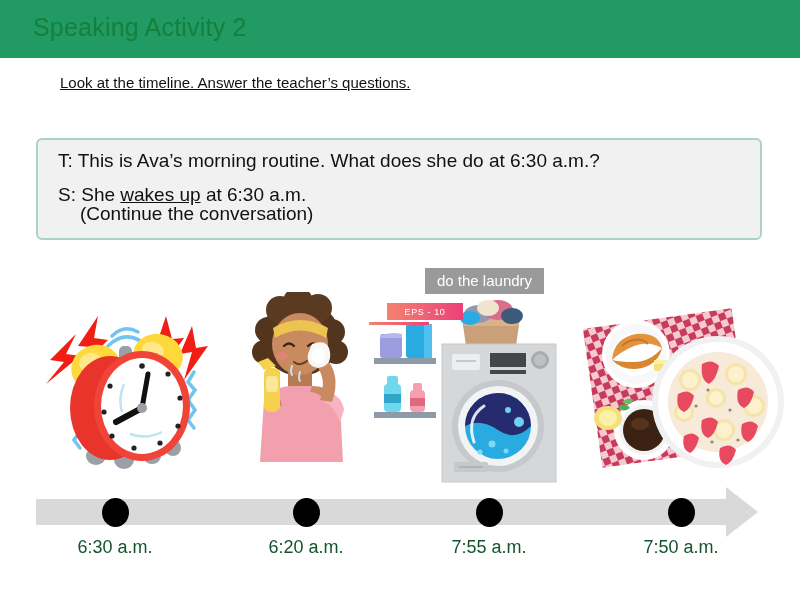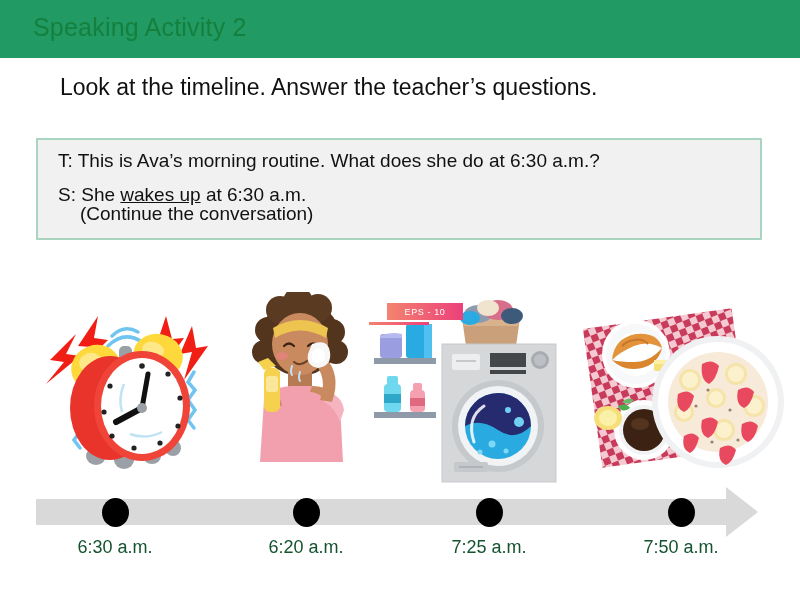--- a/index.html
+++ b/index.html
@@ -24,31 +24,32 @@
   .header-title {
     position: absolute; left: 33px; top: 13px;
     font-size: 25px; color: #15803d;
     letter-spacing: .2px;
     white-space: nowrap;
   }
 
   
   .instruction {
     position: absolute; left: 60px; top: 74px;
-    font-size: 23px; color: #111111;
-    white-space: nowrap;
+    font-size: 15px; color: #111111;
+    white-space: nowrap;
+    text-decoration: underline;
   }
 
   
   .dialogue-box {
     position: absolute; left: 36px; top: 138px;
     width: 726px; height: 102px;
     background: #f1f1f1;
     border: 2px solid #a9d4c0;
-    border-radius: 1px;
+    border-radius: 6px;
     box-sizing: border-box;
   }
   .dialogue-line {
     position: absolute; left: 20px;
     font-size: 19px; color: #111111;
     white-space: nowrap;
   }
   .dl1 { top: 10px; }
   .dl2 { top: 36px; margin-top: 8px; }
   .dl3 { top: 63px; left: 42px; }
@@ -223,20 +224,21 @@
 
       <rect x="36" y="76" width="16" height="44" rx="6" fill="#f5d14e"></rect>
       <path d="M36 78 L30 70 L40 66 L48 74 Z" fill="#f5d14e"></path>
       <rect x="38" y="84" width="12" height="16" rx="3" fill="#fae79a"></rect>
 
       <path d="M84 94 Q98 94 106 102 L98 108 Q90 100 82 100 Z" fill="#c98a5f"></path>
     </svg>
   </div>
 
   <div class="illus" id="laundry-scene">
+    <div class="laundry-badge">do the laundry</div>
     <div class="eps-badge">EPS - 10</div>
     <div class="eps-underline"></div>
     <svg width="215" height="190" viewBox="0 0 215 190">
 
       <rect x="8" y="62" width="62" height="6" fill="#8f9aa8"></rect>
       <rect x="14" y="38" width="22" height="24" rx="3" fill="#9a9ee0"></rect>
       <path d="M14 40 q10 -5 22 -2 v4 h-22 z" fill="#b6b9ef"></path>
       <rect x="40" y="28" width="26" height="34" rx="3" fill="#29abe2"></rect>
       <rect x="58" y="28" width="8" height="34" fill="#4fc0ef"></rect>
 
@@ -356,16 +358,16 @@
   <div class="timeline-bar"></div>
   <div class="timeline-arrow"></div>
 
   <div class="tl-dot" style="left:102px"></div>
   <div class="tl-dot" style="left:293px"></div>
   <div class="tl-dot" style="left:476px"></div>
   <div class="tl-dot" style="left:668px"></div>
 
   <div class="tl-label" style="left:115px">6:30 a.m.</div>
   <div class="tl-label" style="left:306px">6:20 a.m.</div>
-  <div class="tl-label" style="left:489px">7:25 a.m.</div>
+  <div class="tl-label" style="left:489px">7:55 a.m.</div>
   <div class="tl-label" style="left:681px">7:50 a.m.</div>
 
 </div>
 
 </body></html>

